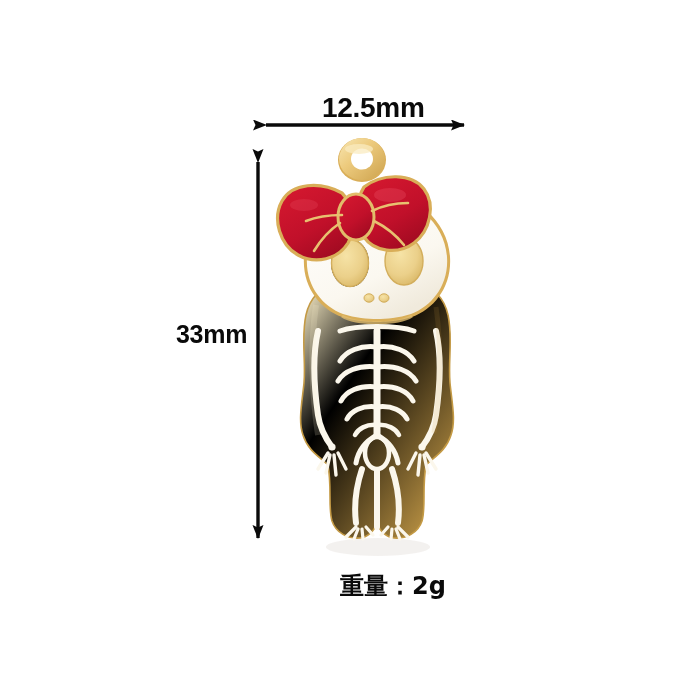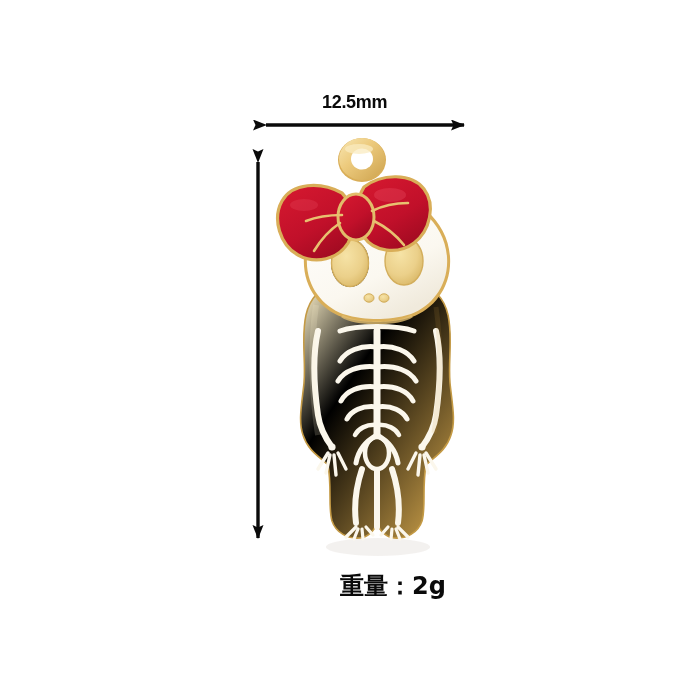--- a/index.html
+++ b/index.html
@@ -25,21 +25,21 @@
     position: absolute;
     color: #0a0a0a;
     font-weight: bold;
     font-family: "Liberation Sans", sans-serif;
     white-space: nowrap;
     user-select: none;
   }
   #label-width {
     left: 322px;
     top: 92px;
-    font-size: 18px;
+    font-size: 28px;
     letter-spacing: -0.3px;
   }
   #label-height {
     left: 176px;
     top: 320px;
     font-size: 25px;
     letter-spacing: -0.3px;
   }
   #label-weight {
     left: 340px;
@@ -264,16 +264,17 @@
       </marker>
     </defs>
 
     <line x1="266" y1="125" x2="464" y2="125" stroke="#0a0a0a" stroke-width="3.4" marker-start="url(#arrowStart)" marker-end="url(#arrowEnd)"></line>
 
     <line x1="258" y1="162" x2="258" y2="538" stroke="#0a0a0a" stroke-width="3.4" marker-start="url(#arrowStart)" marker-end="url(#arrowEnd)"></line>
   </svg>
 
   <div class="dim-label" id="label-width">12.5mm</div>
 
+  <div class="dim-label" id="label-height">33mm</div>
 
   <div class="dim-label" id="label-weight">重量：2g</div>
 
 </div>
 
 </body></html>

